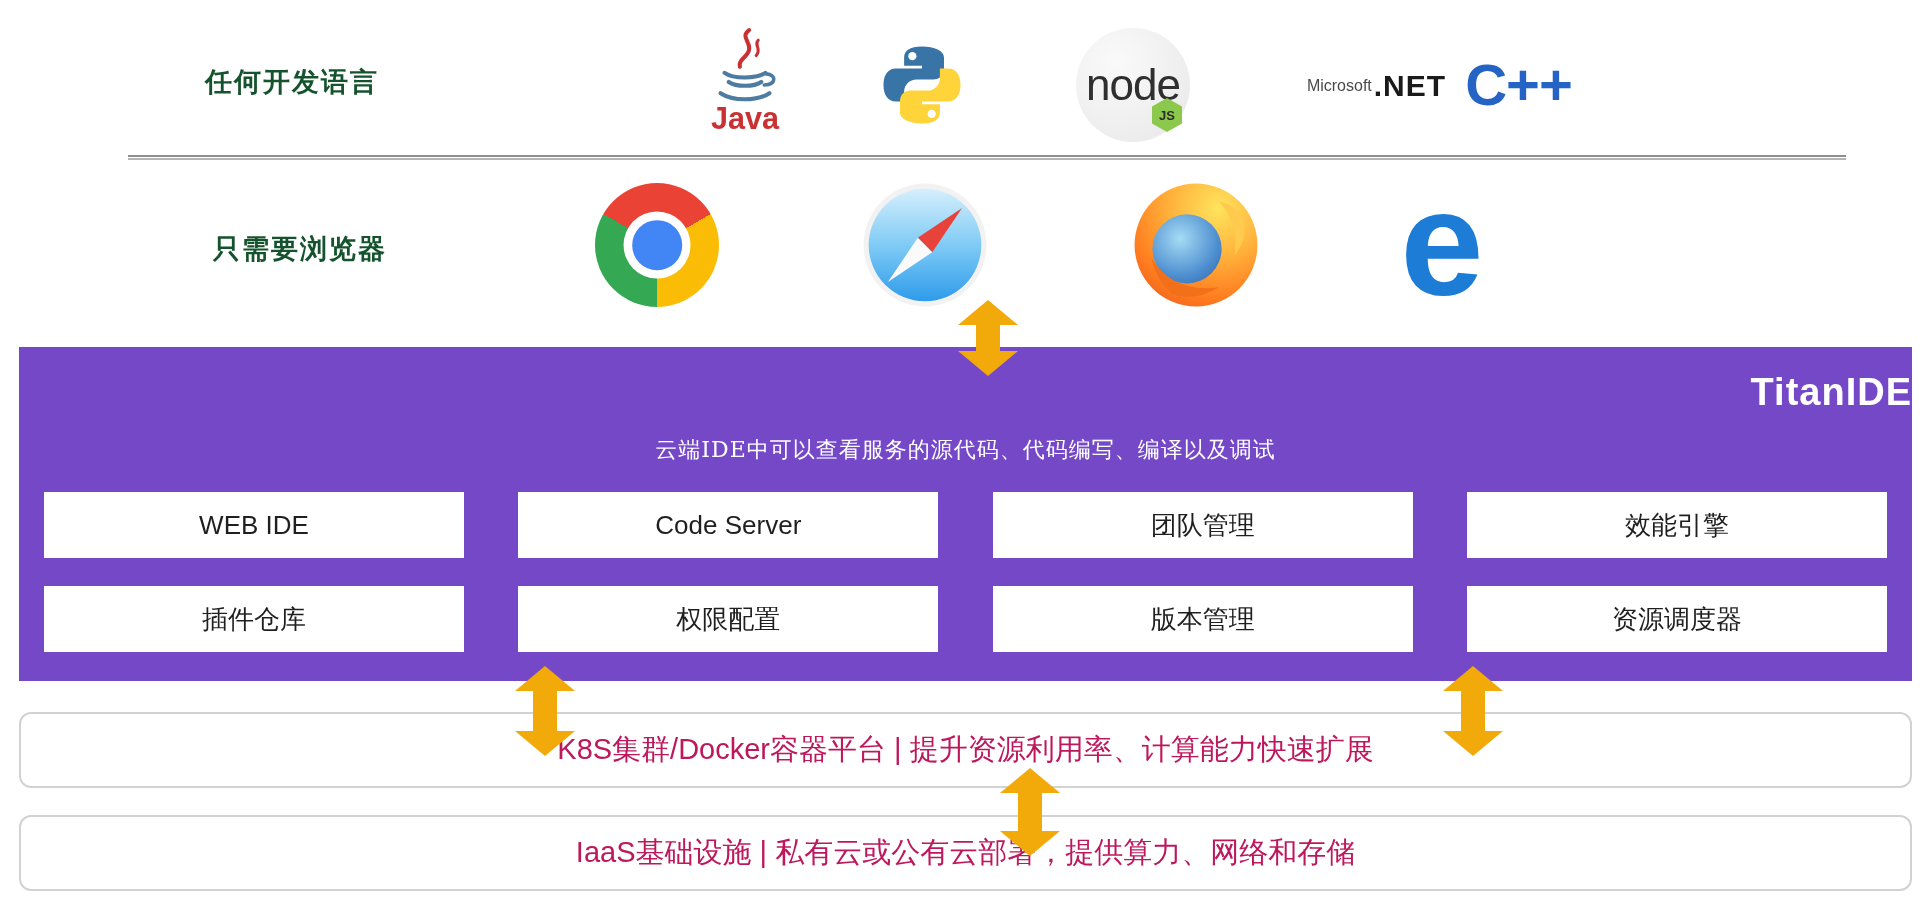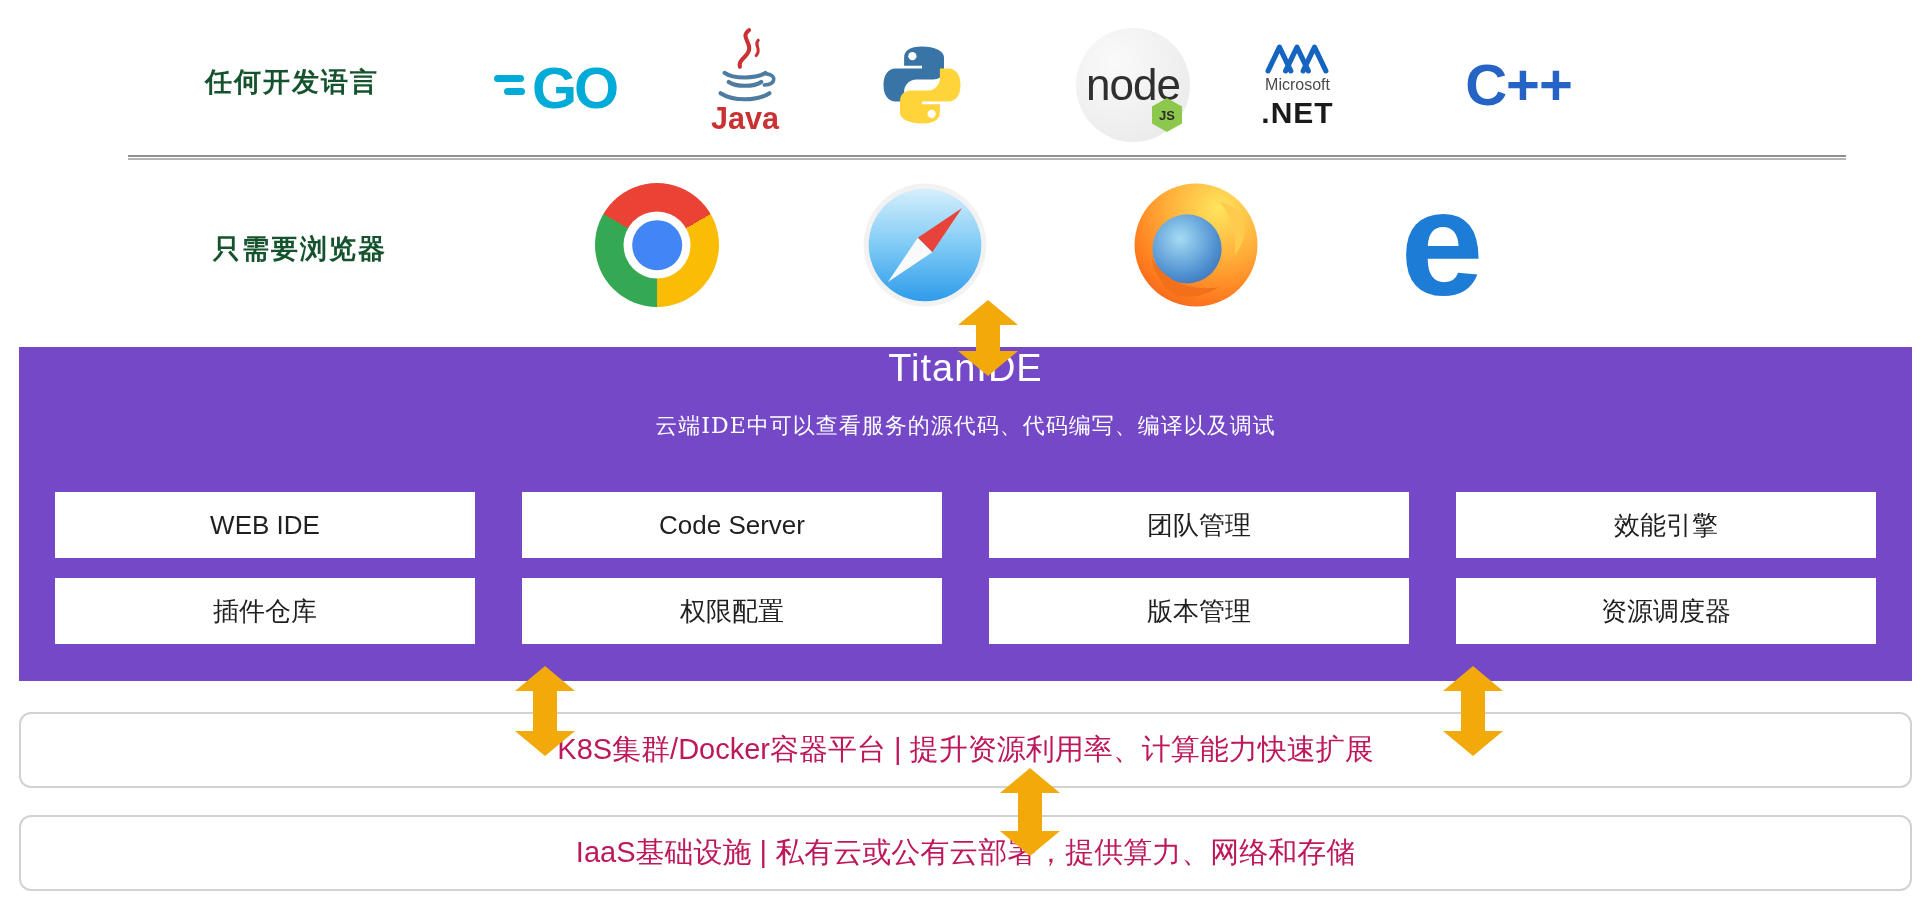--- a/index.html
+++ b/index.html
@@ -38,21 +38,21 @@
   .logo-node{left:1076px;top:28px;width:114px;height:114px;border-radius:50%;
              background:radial-gradient(circle at 35% 30%,#FAFAFA,#E7E7E7)}
   .node-text{font-size:44px;font-weight:400;color:#2F2F2F;letter-spacing:-1px}
   .node-badge{position:absolute;right:8px;bottom:10px;width:30px;height:34px;
               background:var(--node-green,#8CC84B);
               clip-path:polygon(50% 0%,100% 25%,100% 75%,50% 100%,0% 75%,0% 25%);
               display:flex;align-items:center;justify-content:center;
               font-size:13px;font-weight:700;color:#2B2B2B}
 
   
-  .logo-dotnet{left:1240px;top:38px;width:115px;height:96px;flex-direction:column;gap:2px}
+  .logo-dotnet{left:1318px;top:38px;width:115px;height:96px;flex-direction:row;gap:2px}
   .net-wave path{stroke:var(--net-blue,#1565C0);stroke-width:5;fill:none;
                  stroke-linejoin:round;stroke-linecap:round}
   .ms-text{font-size:16px;color:#4A4A4A}
   .net-text{font-size:30px;font-weight:700;color:#1A1A1A;letter-spacing:1px}
 
   
   .logo-cpp{left:1436px;top:52px;width:165px;height:64px}
   .cpp-text{font-size:58px;font-weight:800;color:var(--cpp-blue,#2563C4);letter-spacing:-1px}
 
   
@@ -81,51 +81,44 @@
                    border-top:25px solid var(--arrow-gold,#F2A90A)}
   .arrow-stem{width:24px;flex:1 1 auto;background:var(--arrow-gold,#F2A90A)}
   .arrow-top{left:958px;top:300px;height:76px}
   .arrow-left{left:515px;top:666px;height:90px}
   .arrow-right{left:1443px;top:666px;height:90px}
   .arrow-mid{left:1000px;top:768px;height:88px}
 
   
   .purple-box{position:absolute;left:19px;top:347px;width:1893px;height:334px;
               background:var(--purple,#7548C8)}
-  .titan-title{text-align:center;font-size:38px;font-weight:400;color:#fff;letter-spacing:1px}
+  .titan-title{padding-top:24px;text-align:right;font-size:38px;font-weight:700;color:#fff;letter-spacing:1px}
   .titan-subtitle{margin-top:21px;text-align:center;font-size:22px;color:#fff;letter-spacing:1px;
                   font-family:"DejaVu Serif","Liberation Serif",serif}
   .feature-grid{position:absolute;left:0;right:0;top:145px;display:grid;
                 grid-template-columns:repeat(4,420px);justify-content:space-between;
-                row-gap:20px;padding:0 36px}
+                row-gap:28px;padding:0 25px}
   .feature-box{height:66px;background:#fff;display:flex;align-items:center;justify-content:center;
                font-size:26px;color:#1F1F1F}
 
   
   .layer-box{position:absolute;left:19px;width:1893px;height:76px;background:#fff;
              border:2px solid #D2D2D2;border-radius:12px;
              display:flex;align-items:center;justify-content:center;
              font-size:29px;color:#be185d}
   .k8s-box{top:712px}
   .iaas-box{top:815px}
 </style>
 </head>
 <body>
 
 <div class="page">
 
   <div class="row-label lang-label">任何开发语言</div>
 
-  <div class="logo logo-go">
-    <svg viewBox="0 0 150 70" width="150" height="70">
-      <rect class="go-fill" x="0" y="25" width="30" height="7" rx="3.5"></rect>
-      <rect class="go-fill" x="10" y="38" width="21" height="7" rx="3.5"></rect>
-      <text class="go-text" x="38" y="58">GO</text>
-    </svg>
-  </div>
 
   <div class="logo logo-java">
     <svg viewBox="0 0 80 108" width="82" height="110">
       <path class="java-steam" d="M44 3 C33 11 52 17 40 29 C36 33 34 35 35 39"></path>
       <path class="java-steam thin" d="M53 13 C48 18 57 21 51 28"></path>
       <path class="java-cup" d="M20 45 C28 51 52 51 60 45"></path>
       <path class="java-cup" d="M24 54 C31 59 49 59 56 54"></path>
       <path class="java-handle" d="M61 46 C71 47 71 56 59 57"></path>
       <path class="java-cup" d="M16 65 C28 73 52 73 64 65"></path>
       <text class="java-text" x="40" y="100">Java</text>

